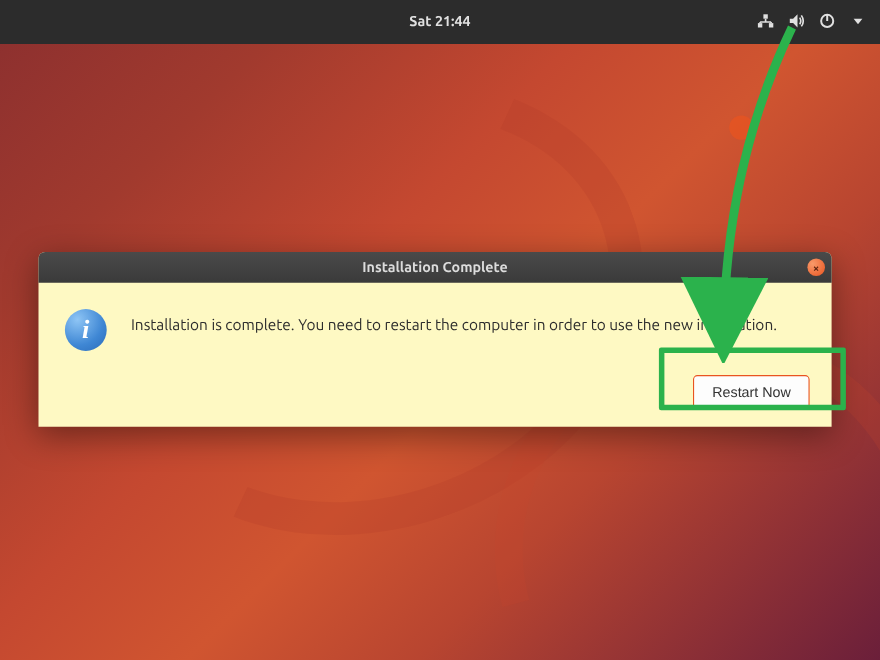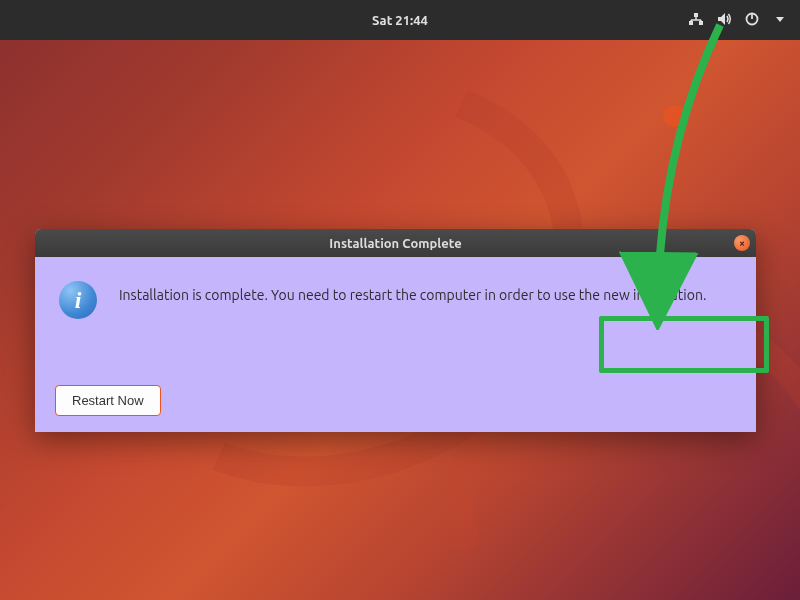--- a/index.html
+++ b/index.html
@@ -80,21 +80,21 @@
       width: 16px;
       height: 16px;
       fill: #E0E0E0;
     }
     
     .dialog {
       position: absolute;
       top: 229px;
       left: 35px;
       width: 721px;
-      background: #c4b5fd;
+      background: #fef9c3;
       box-shadow: 0 8px 30px rgba(0,0,0,0.4);
       border-radius: 6px 6px 0 0;
       overflow: visible;
     }
     .dialog-titlebar {
       height: 28px;
       background: linear-gradient(to bottom, #4A4A4A, #3A3A3A);
       border-radius: 6px 6px 0 0;
       display: flex;
       align-items: center;
@@ -149,21 +149,21 @@
       font-size: 24px;
       color: #fff;
     }
     .dialog-message {
       font-size: 14px;
       color: #2C2C2C;
       padding-top: 10px;
     }
     .dialog-actions {
       display: flex;
-      margin-top: 44px;
+      justify-content: flex-end;
     }
     .restart-btn {
       padding: 7px 16px;
       font-size: 13px;
       color: #333;
       background: #FDFDFD;
       border: 1px solid #E95420;
       border-radius: 4px;
       cursor: pointer;
     }

